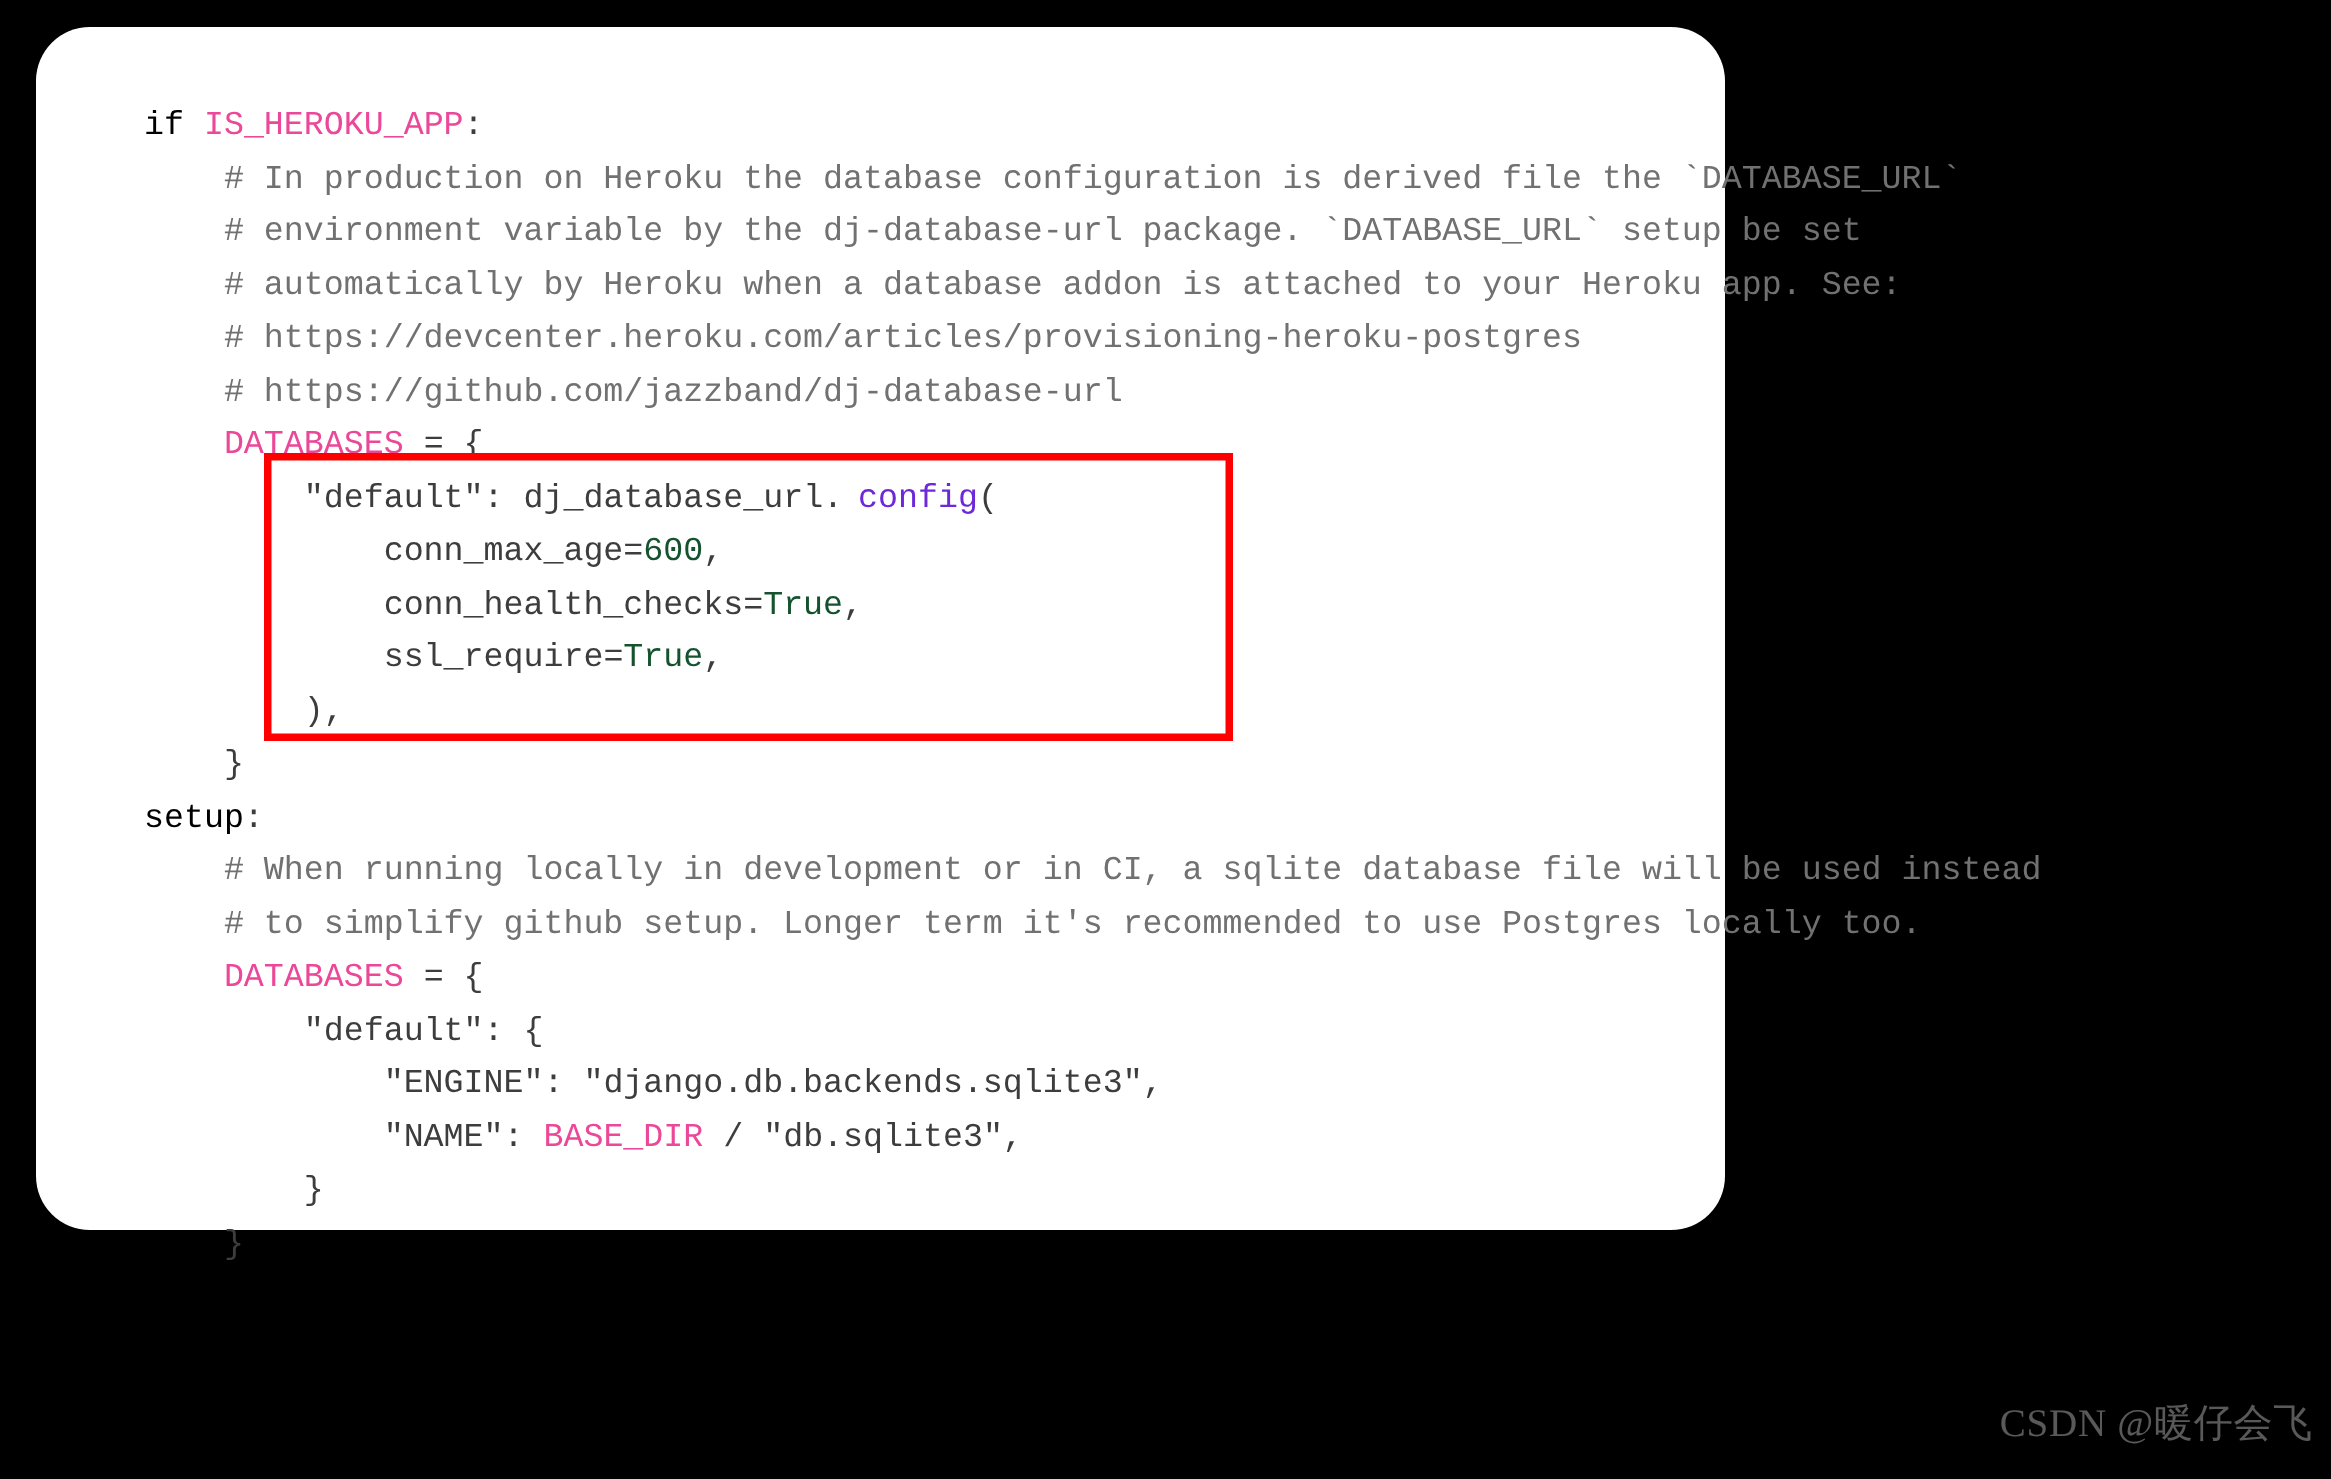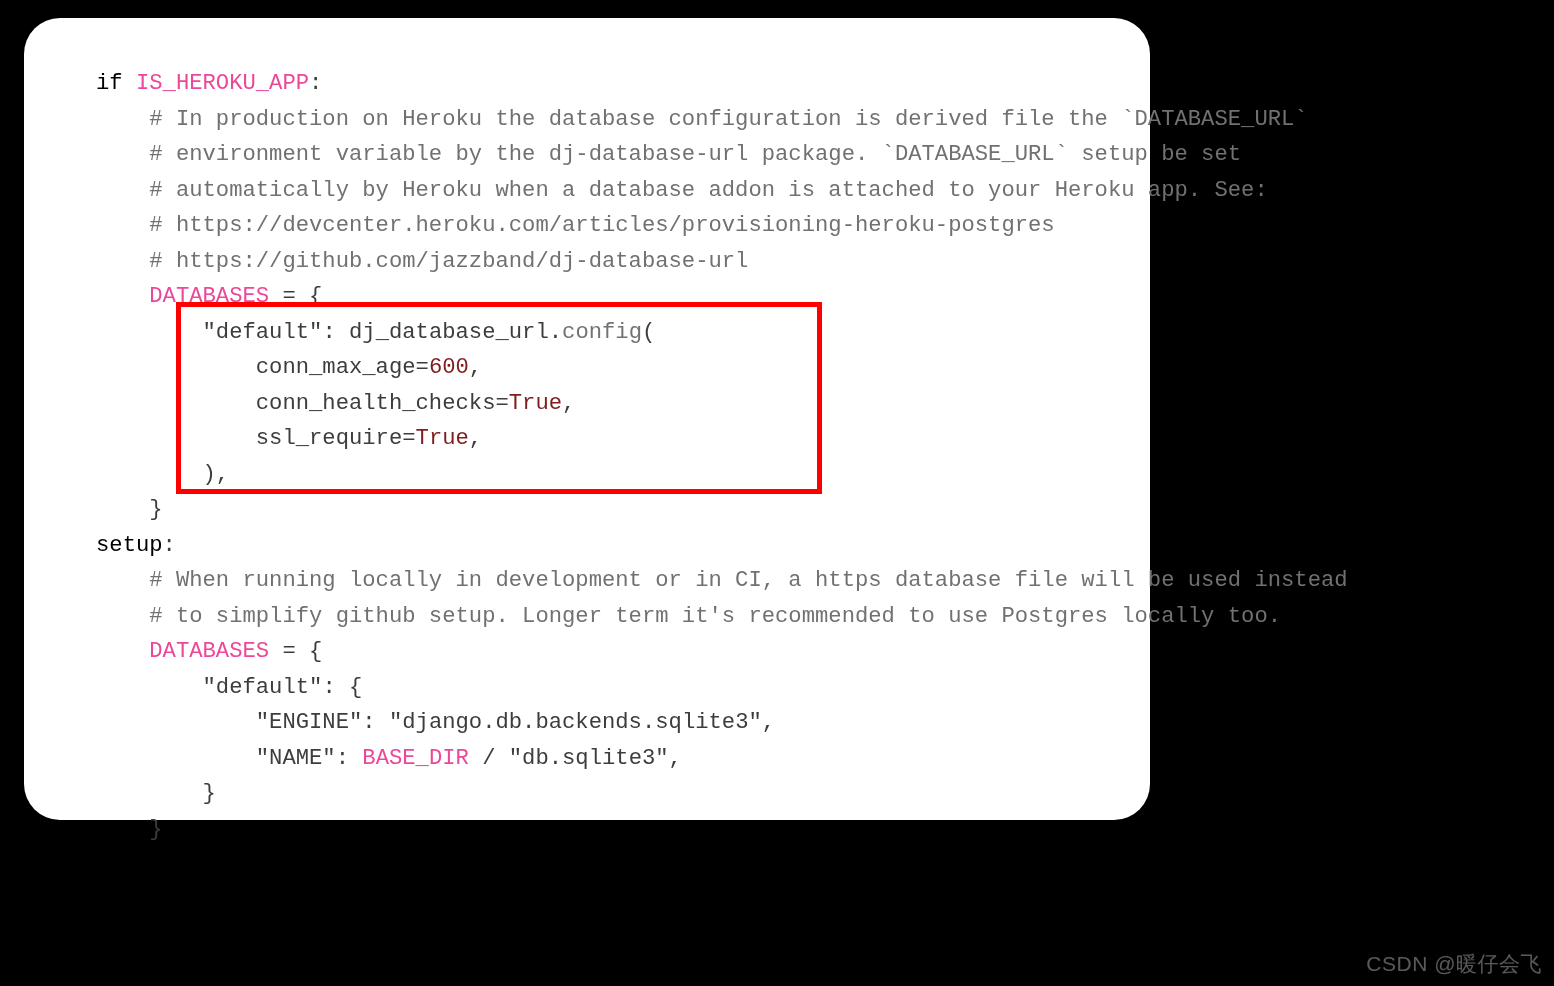--- a/index.html
+++ b/index.html
@@ -23,38 +23,38 @@
   pre {
     font-family: inherit;
     font-size: 22.2px;
     line-height: 1.6;
     white-space: pre;
     color: #3d3d3d;
   }
   .kw   { color: #000000; }   
   .var  { color: #ec4899; }   
   .cmt  { color: #717171; }   
-  .fn   { color: #737373; }   
-  .num  { color: #7f1d1d; }   
+  .fn   { color: #6d28d9; margin-left: 10px; }   
+  .num  { color: #14532d; }   
   .str  { color: #3d3d3d; }   
   .punc { color: #3d3d3d; }
 
   .highlight-box {
     position: absolute;
     border: 5px solid #ff0000;
     pointer-events: none;
   }
 
   .watermark {
     position: absolute;
     right: 12px;
-    bottom: 8px;
+    bottom: 20px;
     color: rgba(255,255,255,0.35);
-    font-family: Liberation Sans, sans-serif;
-    font-size: 21px;
+    font-family: Liberation Serif, serif;
+    font-size: 26px;
     letter-spacing: 0.5px;
   }
 </style>
 </head>
 <body>
 
 <div class="code-card">
 <pre><span class="kw">if</span> <span class="var">IS_HEROKU_APP</span><span class="punc">:</span>
     <span class="cmt"># In production on Heroku the database configuration is derived file the `DATABASE_URL`</span>
     <span class="cmt"># environment variable by the dj-database-url package. `DATABASE_URL` setup be set</span>
@@ -62,21 +62,21 @@
     <span class="cmt"># https://devcenter.heroku.com/articles/provisioning-heroku-postgres</span>
     <span class="cmt"># https://github.com/jazzband/dj-database-url</span>
     <span class="var">DATABASES</span><span class="punc"> = {</span>
         <span class="str">"default"</span><span class="punc">: </span><span class="punc">dj_database_url.</span><span class="fn">config</span><span class="punc">(</span>
             <span class="punc">conn_max_age</span><span class="punc">=</span><span class="num">600</span><span class="punc">,</span>
             <span class="punc">conn_health_checks</span><span class="punc">=</span><span class="num">True</span><span class="punc">,</span>
             <span class="punc">ssl_require</span><span class="punc">=</span><span class="num">True</span><span class="punc">,</span>
         <span class="punc">),</span>
     <span class="punc">}</span>
 <span class="kw">setup</span><span class="punc">:</span>
-    <span class="cmt"># When running locally in development or in CI, a https database file will be used instead</span>
+    <span class="cmt"># When running locally in development or in CI, a sqlite database file will be used instead</span>
     <span class="cmt"># to simplify github setup. Longer term it's recommended to use Postgres locally too.</span>
     <span class="var">DATABASES</span><span class="punc"> = {</span>
         <span class="str">"default"</span><span class="punc">: {</span>
             <span class="str">"ENGINE"</span><span class="punc">: </span><span class="str">"django.db.backends.sqlite3"</span><span class="punc">,</span>
             <span class="str">"NAME"</span><span class="punc">: </span><span class="var">BASE_DIR</span><span class="punc"> / </span><span class="str">"db.sqlite3"</span><span class="punc">,</span>
         <span class="punc">}</span>
     <span class="punc">}</span></pre>
 
   <div class="highlight-box" style="top: 284px; left: 152px; width: 646px; height: 192px;"></div>
 </div>

